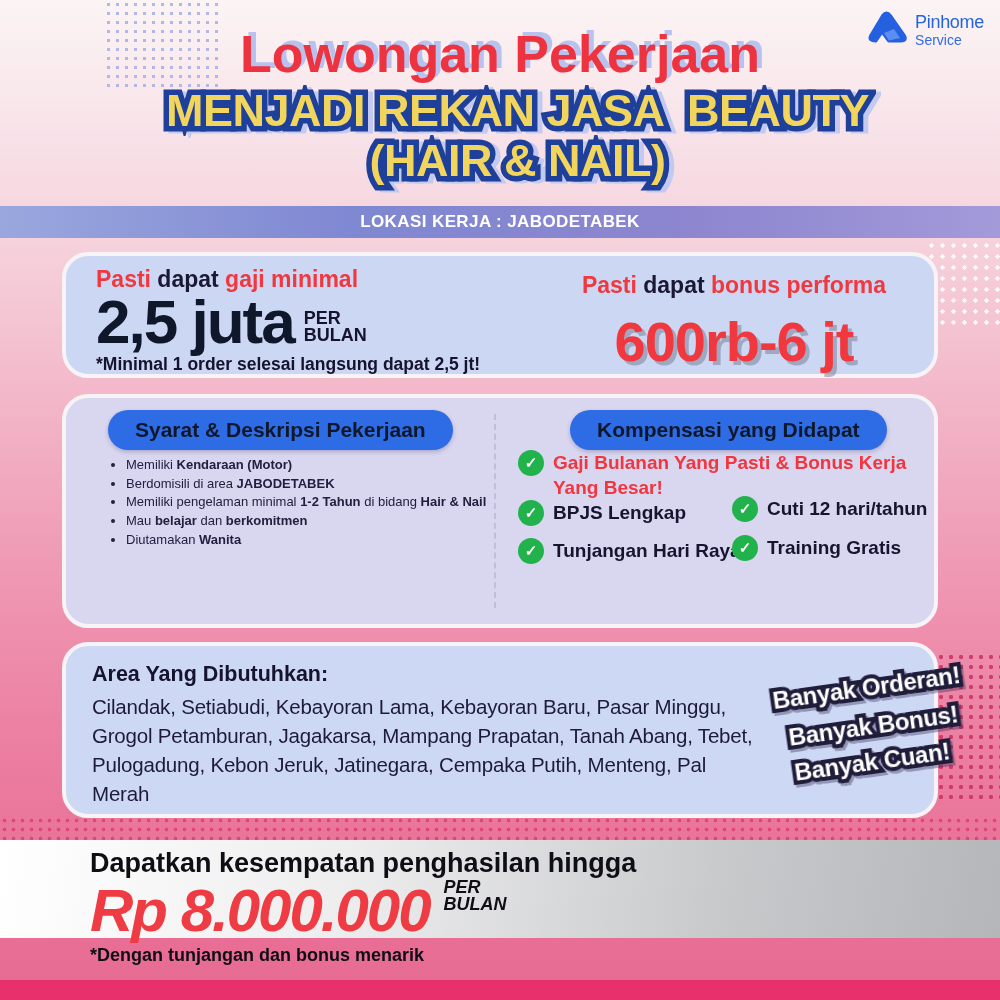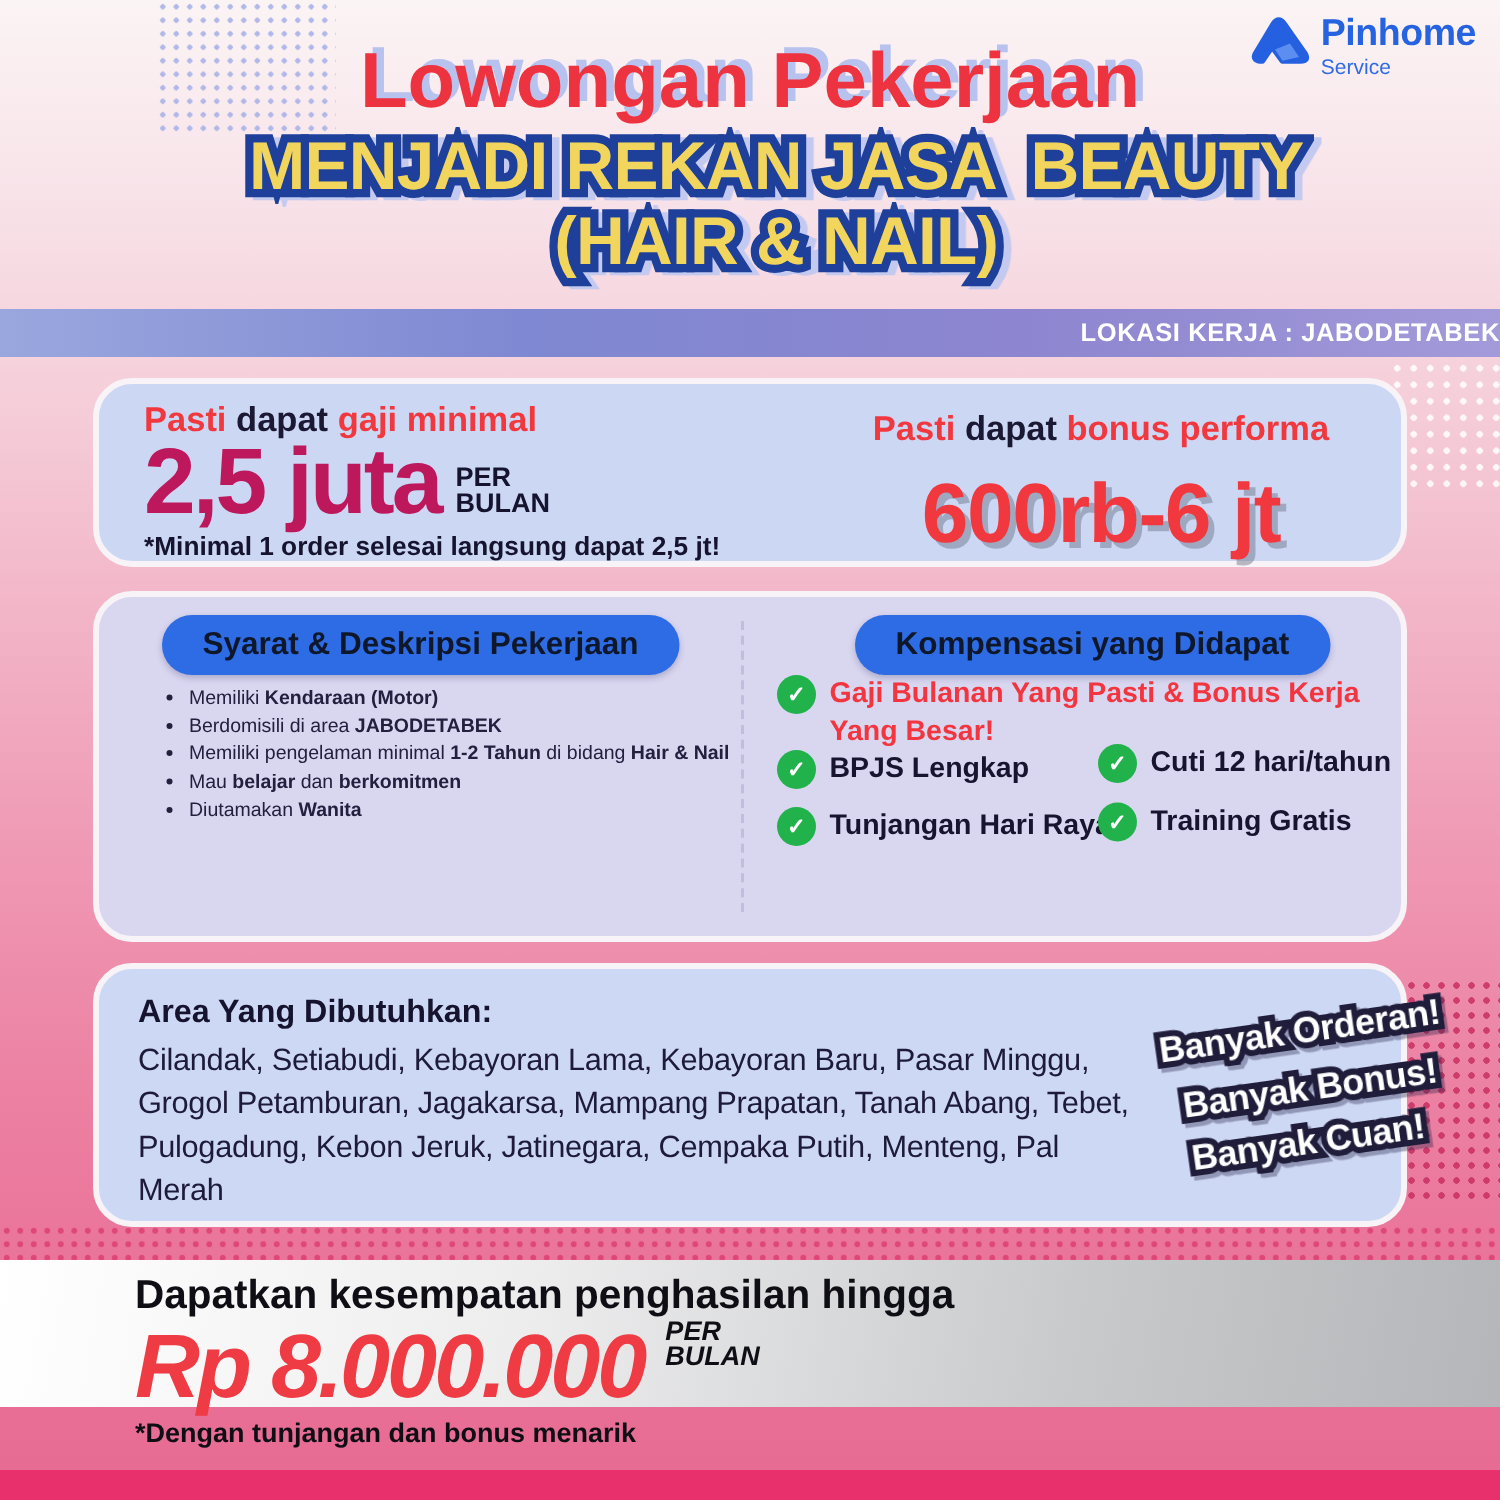--- a/index.html
+++ b/index.html
@@ -20,53 +20,53 @@
   .dots-right-mid{ left:936px; top:652px; width:64px; height:150px;
     background-image:radial-gradient(circle,#c92f62 2px,transparent 2.3px);
     background-size:10px 10px; opacity:.85; }
   .dots-strip{ left:0; top:816px; width:1000px; height:25px;
     background-image:radial-gradient(circle,#d4215a 1.8px,transparent 2.1px);
     background-size:9px 9px; opacity:.55; }
 
   
   .logo{ position:absolute; right:16px; top:9px; display:flex; align-items:center; gap:7px; }
   .logo-text{ display:flex; flex-direction:column; line-height:1; }
-  .logo-brand{ font-size:25px; font-weight:700; color:#2563e0; letter-spacing:-.3px; }
+  .logo-brand{ font-size:18px; font-weight:400; color:#2563e0; letter-spacing:-.3px; }
   .logo-sub{ font-size:14px; font-weight:400; color:#2f6be5; margin-top:2px; }
 
   
   .title{ position:absolute; left:0; top:24px; width:100%; text-align:center;
     font-size:52px; font-weight:700; color:#ee3340; letter-spacing:0;
     text-shadow:5px -4px 0 #b7c2ee; }
   .subtitle{ position:absolute; left:0; top:86px; width:100%; text-align:center;padding-left:35px; }
   .sub-line{ display:block; position:relative; z-index:0; white-space:pre;
     font-size:45px; line-height:50px; font-weight:800; color:#f2d55c; letter-spacing:-.5px;
     filter:drop-shadow(5px 2px 0 rgba(190,198,240,.9)); }
   .sub-line::before{ content:attr(data-text); position:absolute; inset:0; z-index:-1;
     color:#1e3f9a; -webkit-text-stroke:11px #1e3f9a; white-space:pre; }
 
   
   .banner{ position:absolute; left:0; top:206px; width:1000px; height:32px;
     background:linear-gradient(90deg,#9aa7de 0%,#7f88d2 35%,#8d85cf 68%,#a29ad9 100%);
-    display:flex; align-items:center; justify-content:flex-end; }
+    display:flex; align-items:center; justify-content:center; }
   .banner-text{ color:#fff; font-size:17px; font-weight:700; letter-spacing:.4px; }
 
   
   .box{ position:absolute; left:62px; width:876px; border:4px solid #f7f3f6; border-radius:26px; }
   .box1{ top:252px; height:126px; background:#ccd7f4; }
   .box2{ top:394px; height:234px; background:#d9d6f0; }
   .box3{ top:642px; height:176px; background:#cdd8f4; padding:16px 26px; }
 
   .red{ color:#f1383f; } .dark{ color:#1b1833; }
 
   .sal-left{ position:absolute; left:30px; top:10px; }
   .sal-right{ position:absolute; left:468px; top:16px; width:400px; text-align:center; }
   .sal-line{ font-size:23px; font-weight:700; }
   .amount-row{ display:flex; align-items:flex-end; margin-top:-4px; }
-  .amount-big{ font-size:62px; font-weight:800; color:#be185d; letter-spacing:-2px; line-height:1.05; }
+  .amount-big{ font-size:62px; font-weight:800; color:#0f172a; letter-spacing:-2px; line-height:1.05; }
   .per-stack{ font-size:18px; font-weight:800; color:#15132d; line-height:.95; margin:0 0 10px 10px; text-align:left; }
   .sal-note{ font-size:17.5px; font-weight:700; color:#15132d; margin-top:0px;text-align:right; }
   .amount-right{ font-size:56px; font-weight:800; color:#f1383f; letter-spacing:-1px; margin-top:10px;
     text-shadow:4px 4px 0 rgba(105,110,130,.45); }
 
   .pill{ position:absolute; background:#2e6ce5; color:#0f172a; font-size:21px; font-weight:700;
     padding:8px 27px; border-radius:26px; white-space:nowrap; box-shadow:0 2px 4px rgba(30,40,90,.25); }
   .pill-left{ left:42px; top:12px; }
   .pill-right{ left:504px; top:12px; }
 

